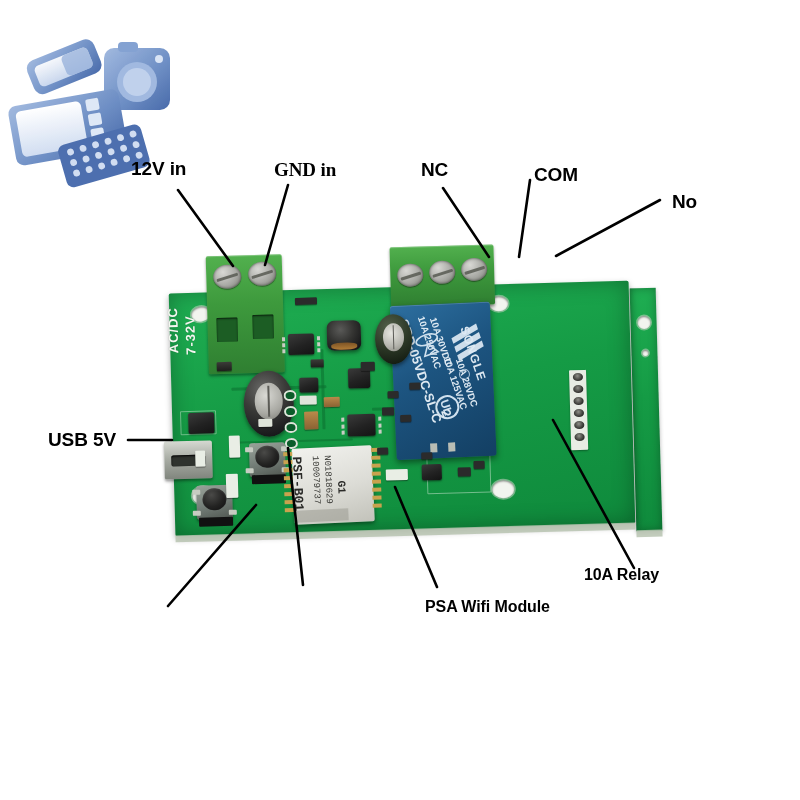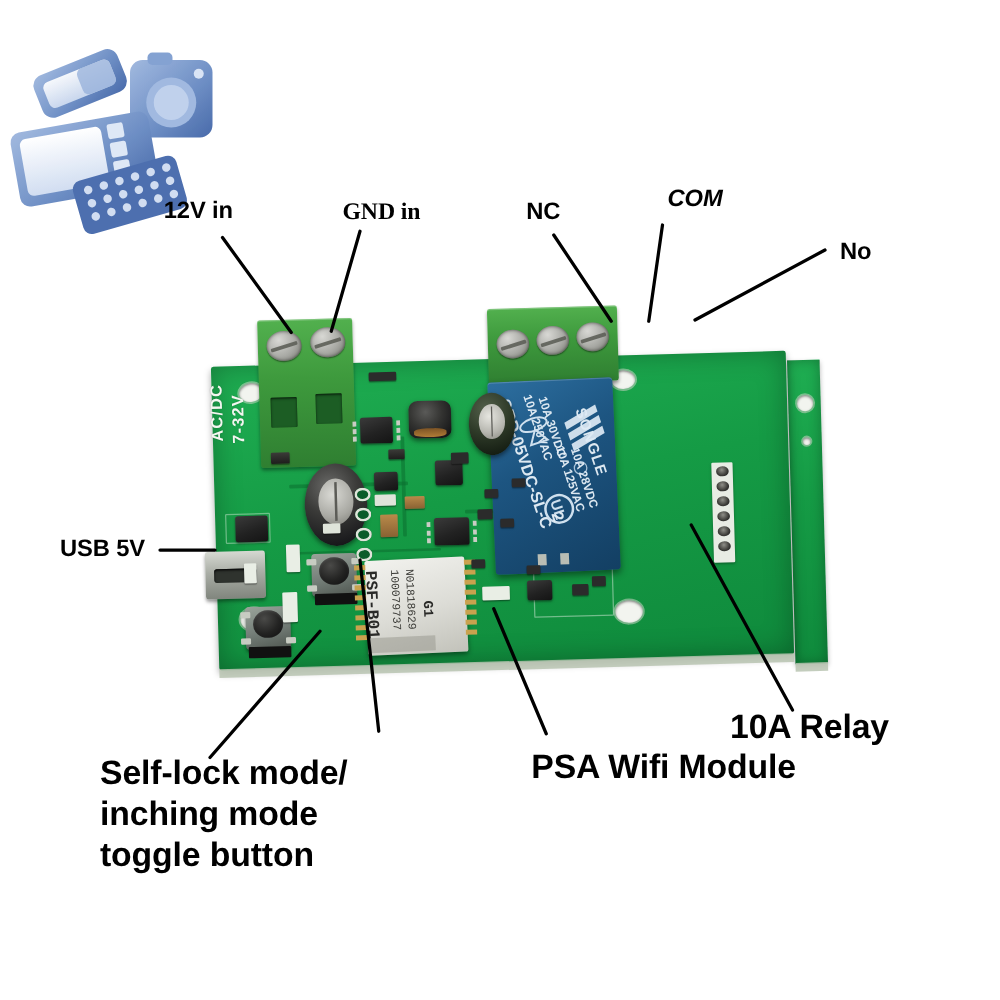--- a/index.html
+++ b/index.html
@@ -3,21 +3,21 @@
 <meta charset="utf-8">
 <style>
   html,body{margin:0;padding:0;background:#ffffff;}
   body{width:800px;height:800px;overflow:hidden;font-family:"Liberation Sans",sans-serif;}
   #stage{position:relative;width:800px;height:800px;background:#fff;}
 
   
   .lbl{position:absolute;color:#000;font-weight:bold;font-family:"Liberation Sans",sans-serif;
        line-height:1.22;white-space:pre-line;letter-spacing:-0.1px;}
   .lbl-sm{font-size:19px;}
-  .lbl-md{font-size:27px;}
+  .lbl-md{font-size:16px;}
 
   
   .wm-text{position:absolute;font-family:"Liberation Sans",sans-serif;font-weight:bold;
            color:#111;font-size:34px;letter-spacing:-1px;}
 
   svg.overlay{position:absolute;left:0;top:0;width:800px;height:800px;pointer-events:none;}
 
   
   #board-wrap{position:absolute;left:0;top:0;width:800px;height:800px;}
 
@@ -390,28 +390,25 @@
     </g>
   </svg>
 
   <div class="lbl lbl-sm" style="left:131px;top:157px;">12V in</div>
 
 
   <div class="lbl lbl-sm" style="left:274px;top:158px;font-family:Liberation Serif, serif;">GND in</div>
 
   <div class="lbl lbl-sm" style="left:421px;top:158px;">NC</div>
 
-  <div class="lbl lbl-sm" style="left:534px;top:148px;font-style:italic;">COM</div>
+  <div class="lbl lbl-sm" style="left:534px;top:163px;">COM</div>
 
   <div class="lbl lbl-sm" style="left:672px;top:190px;">No</div>
 
   <div class="lbl lbl-sm" style="left:48px;top:428px;">USB 5V</div>
 
-  <div class="lbl lbl-md" style="left:80px;top:602px;">Self-lock mode/
-inching mode
-toggle button</div>
 
 
   <div class="lbl lbl-md" style="left:425px;top:597px;">PSA Wifi Module</div>
 
   <div class="lbl lbl-md" style="left:584px;top:565px;">10A Relay</div>
 
 </div>
 
 </body></html>

